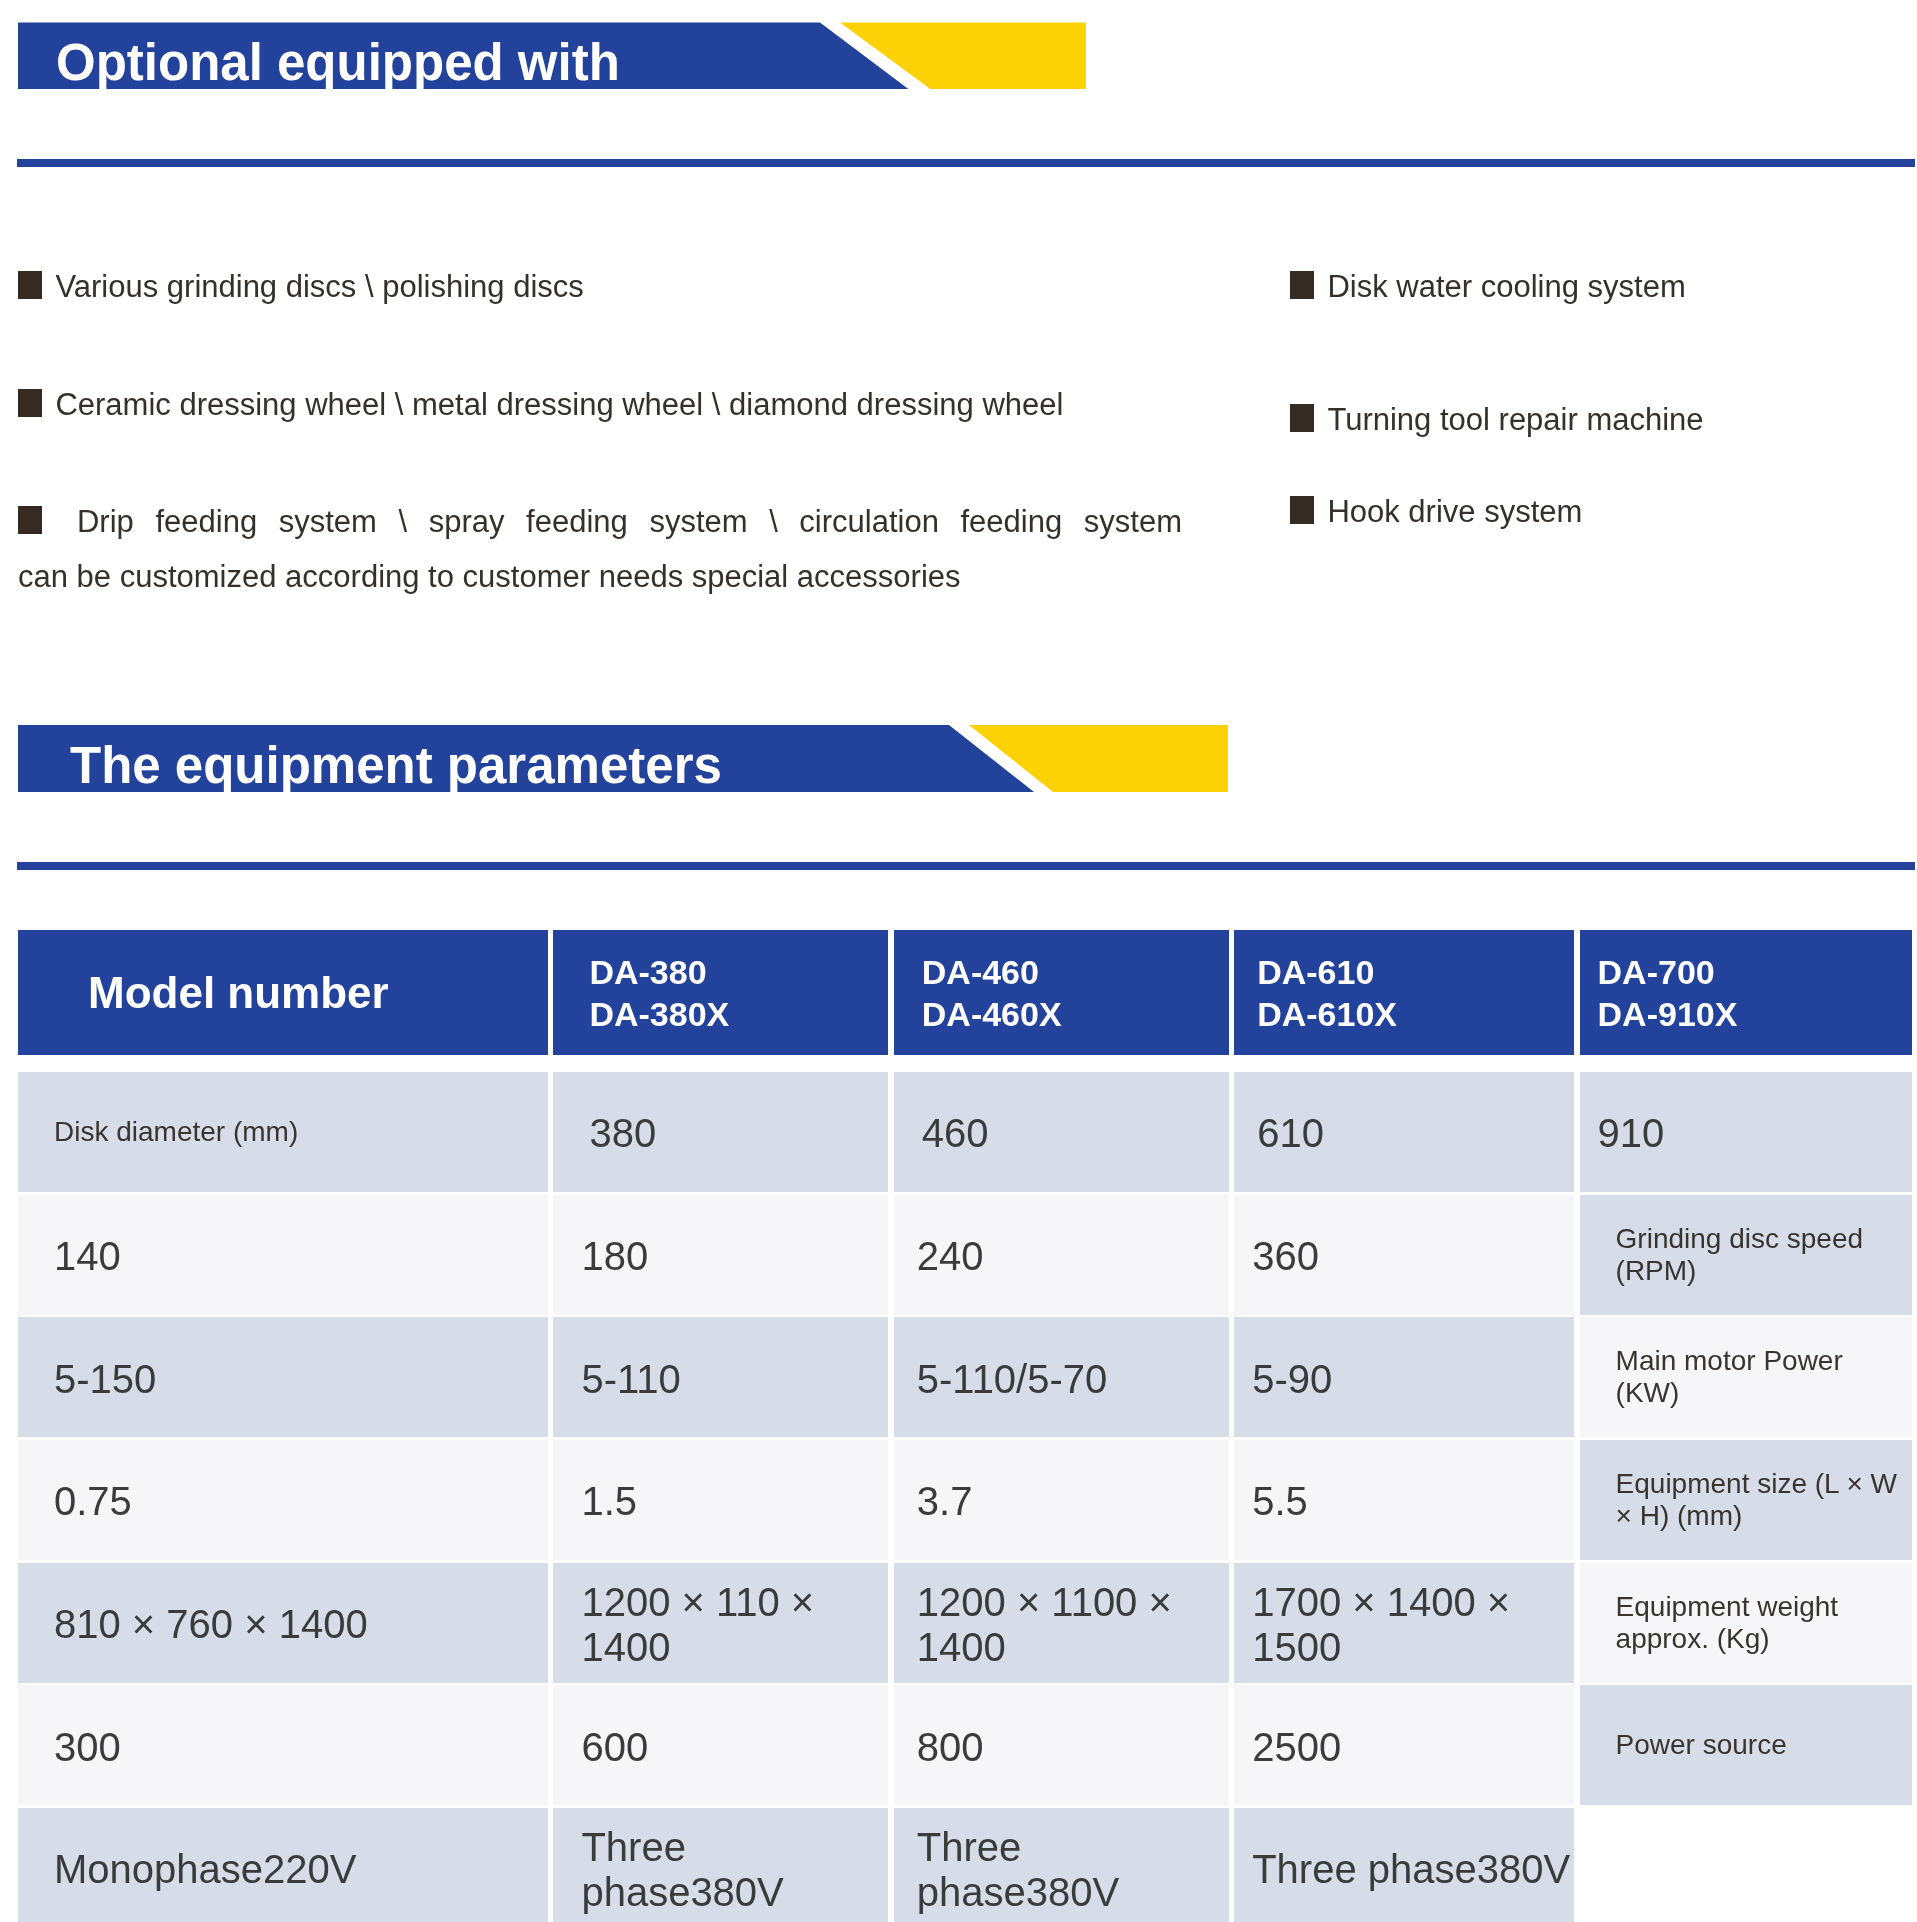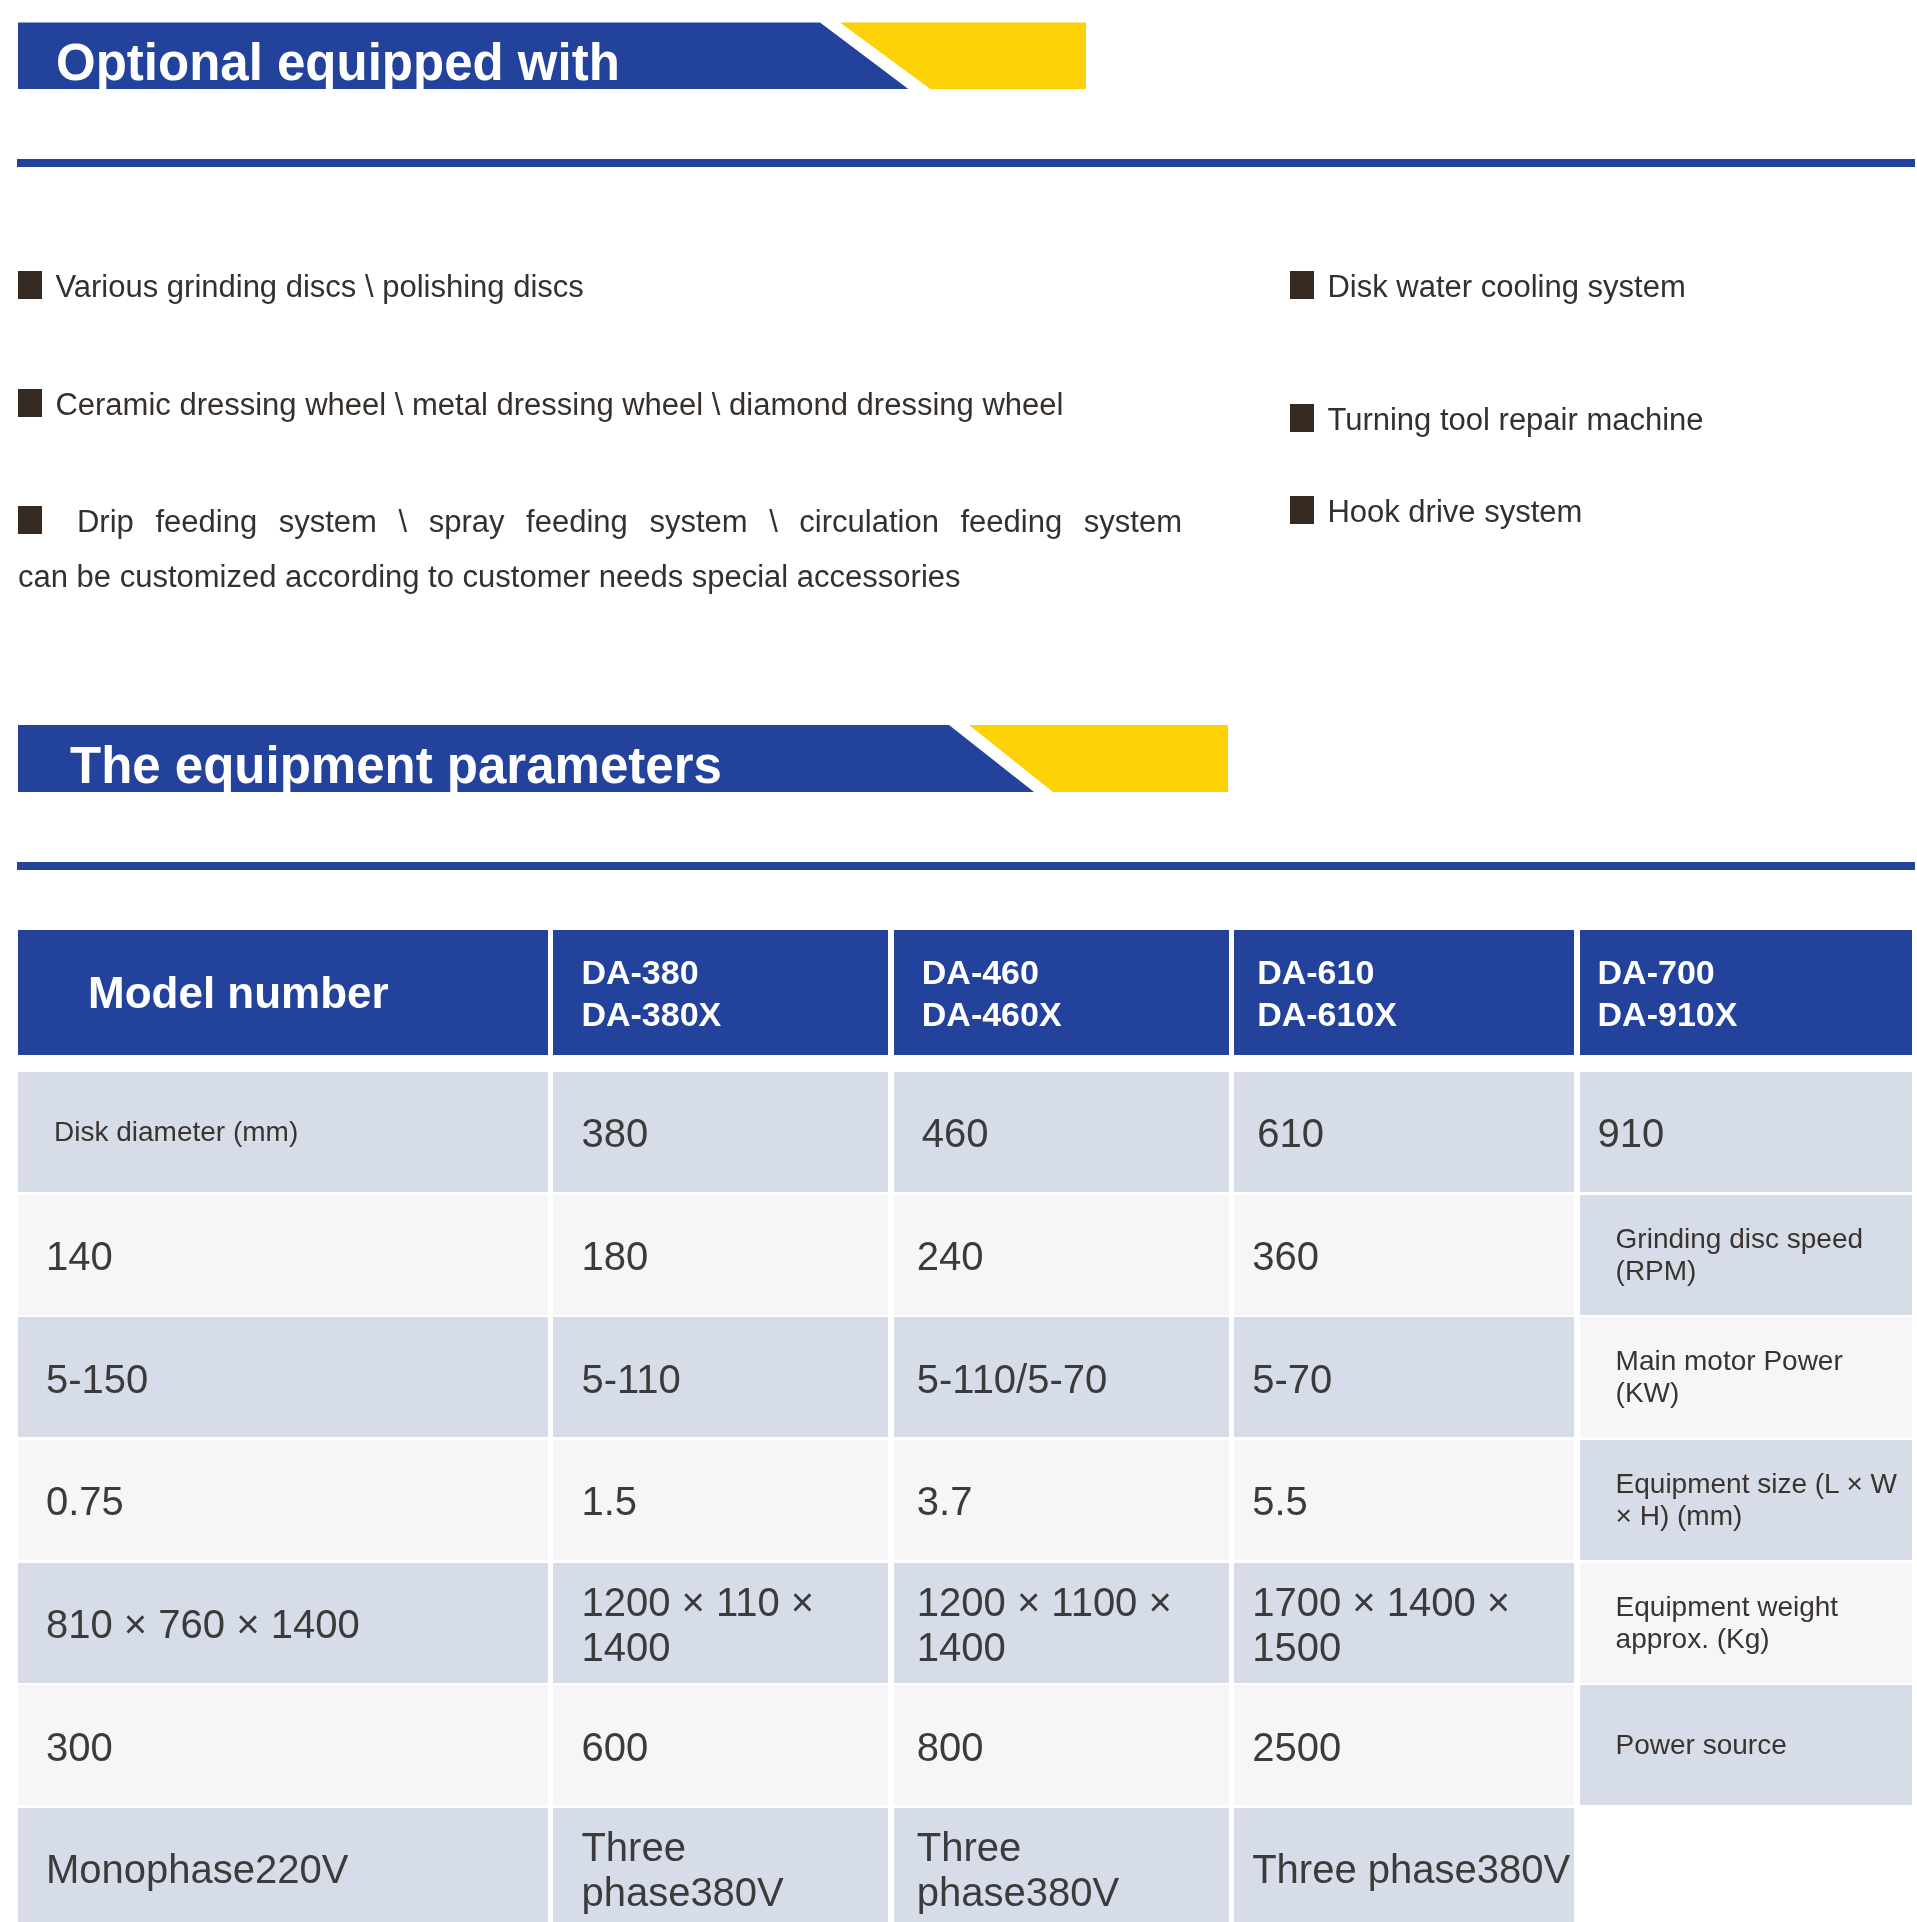--- a/index.html
+++ b/index.html
@@ -57,21 +57,21 @@
     position:absolute;top:1072px;left:18px;width:1894px;
     display:grid;grid-template-columns:530px 335px 335px 340px 332px;
     grid-auto-rows:120px;column-gap:5.4px;row-gap:2.7px;
   }
   .cell{display:flex;align-items:center;}
   .lblcell{font-size:28px;color:#39342f;padding-left:36px;}
   .valcell{font-size:40px;color:var(--table-ink);padding-top:3.6px;}
   .rowA{background:var(--row-light);}
   .rowB{background:var(--row-lighter);}
   .pc1{padding-left:70px;}
-  .pc2{padding-left:28px;}
+  .pc2{padding-left:36px;}
   .pc3{padding-left:28px;}
   .pc4{padding-left:23px;}
   .pc5{padding-left:18px;}
 </style>
 </head>
 <body>
 
 <div class="banner" id="banner1">
   <div class="bar"></div>
   <div class="accent"></div>
@@ -142,21 +142,21 @@
 
   <div class="cell valcell rowB pc2">140</div>
   <div class="cell valcell rowB pc3">180</div>
   <div class="cell valcell rowB pc4">240</div>
   <div class="cell valcell rowB pc5">360</div>
 
   <div class="cell lblcell rowA">Grinding disc speed (RPM)</div>
   <div class="cell valcell rowA pc2">5-150</div>
   <div class="cell valcell rowA pc3">5-110</div>
   <div class="cell valcell rowA pc4">5-110/5-70</div>
-  <div class="cell valcell rowA pc5">5-70</div>
+  <div class="cell valcell rowA pc5">5-90</div>
 
   <div class="cell lblcell rowB">Main motor Power (KW)</div>
   <div class="cell valcell rowB pc2">0.75</div>
   <div class="cell valcell rowB pc3">1.5</div>
   <div class="cell valcell rowB pc4">3.7</div>
   <div class="cell valcell rowB pc5">5.5</div>
 
   <div class="cell lblcell rowA">Equipment size (L × W × H) (mm)</div>
   <div class="cell valcell rowA pc2">810 × 760 × 1400</div>
   <div class="cell valcell rowA pc3">1200 × 110 × 1400</div>

